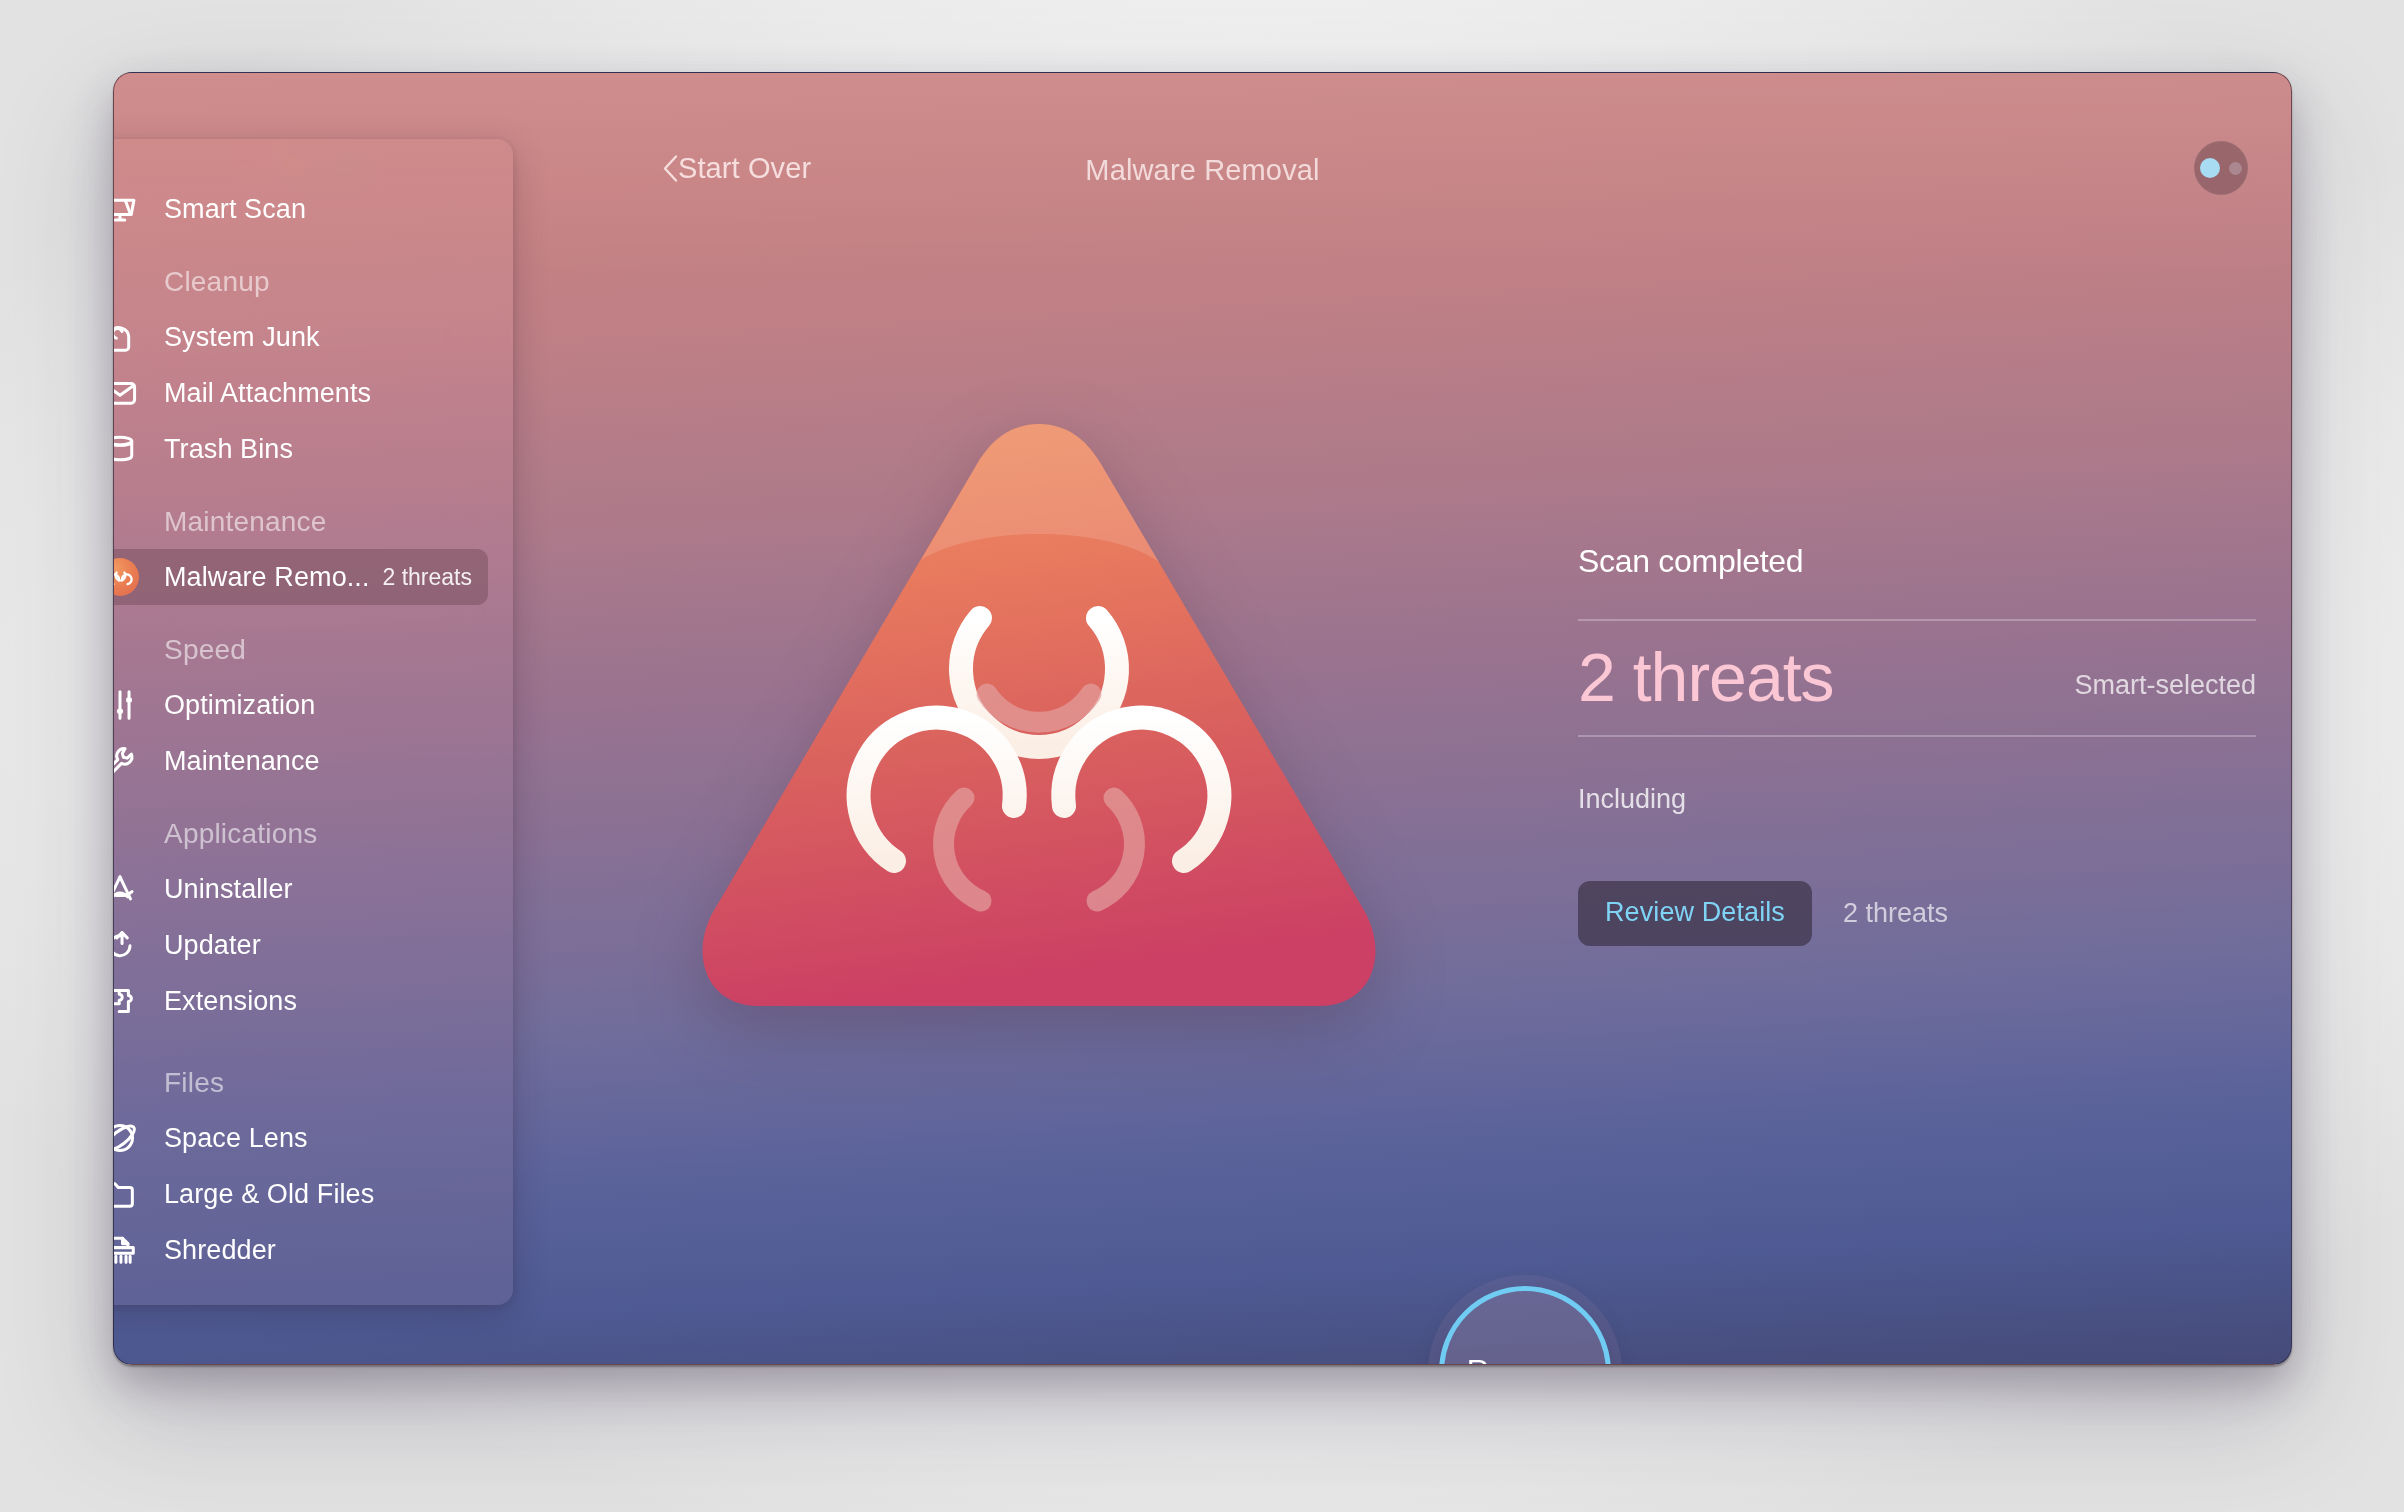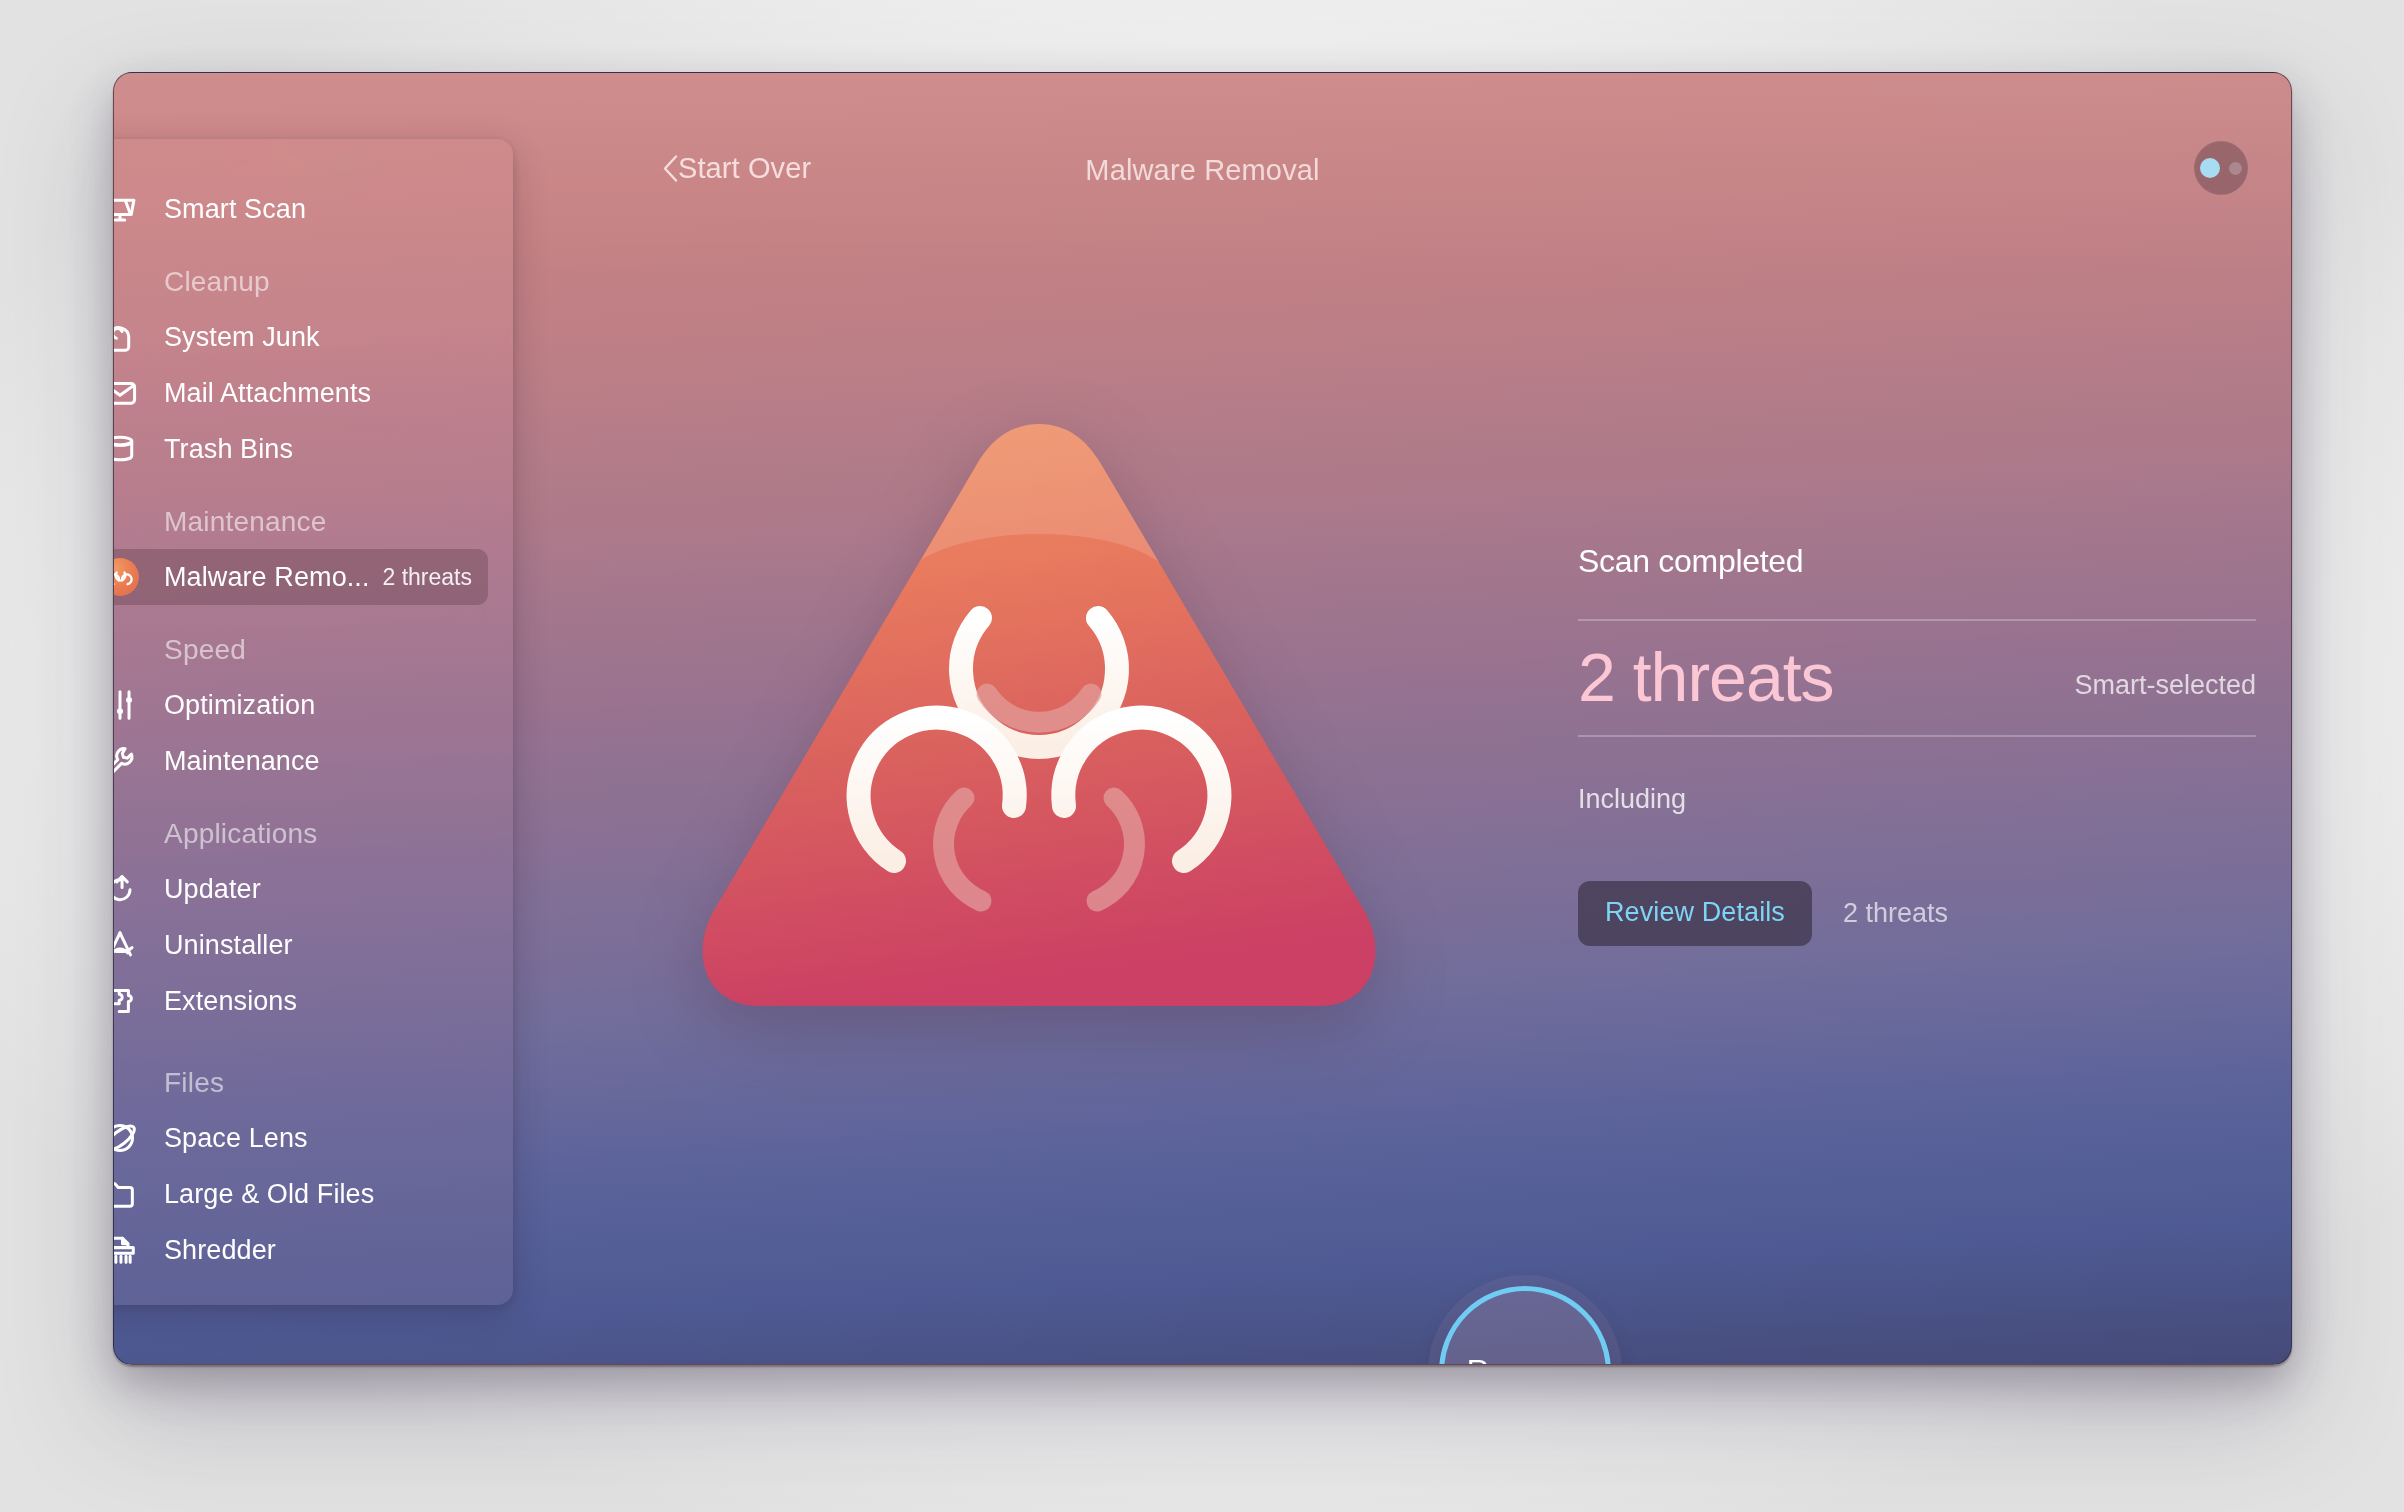--- a/index.html
+++ b/index.html
@@ -344,37 +344,37 @@
           <svg width="38" height="38" viewBox="0 0 24 24" fill="none" stroke="#ffffff" stroke-width="1.9" stroke-linecap="round" stroke-linejoin="round">
             <path d="M15.2 4.2a4.6 4.6 0 0 0-4.6 6.9L4.4 17.3a1.7 1.7 0 0 0 2.4 2.4l6.2-6.2a4.6 4.6 0 0 0 6.2-5.9l-2.6 2.6-2.5-.6-.6-2.5z"></path>
           </svg>
         </span>
         <span class="sb-label">Maintenance</span>
       </div>
       <div class="sb-section-label" style="margin-top: 29px; margin-bottom: 11px;">Applications</div>
       <div class="sb-row">
         <span class="sb-icon">
           <svg width="38" height="38" viewBox="0 0 24 24" fill="none" stroke="#ffffff" stroke-width="1.9" stroke-linecap="round" stroke-linejoin="round">
-            <path d="M13.3 6.3a6.3 6.3 0 1 0 5 6.1"></path>
-            <path d="M13.3 11V4.2"></path>
-            <path d="M10 7.5l3.3-3.3 3.3 3.3"></path>
-          </svg>
-        </span>
-        <span class="sb-label">Updater</span>
-      </div>
-      <div class="sb-row">
-        <span class="sb-icon">
-          <svg width="38" height="38" viewBox="0 0 24 24" fill="none" stroke="#ffffff" stroke-width="1.9" stroke-linecap="round" stroke-linejoin="round">
             <path d="M12 4.3 5.4 18.2"></path>
             <path d="M12 4.3l6.6 13.9"></path>
             <path d="M4.4 13.6c3.7 3.4 11.5 3.4 15.2 0"></path>
             <path d="M7.2 17c2.6-3.4 7-3.4 9.6 0"></path>
           </svg>
         </span>
         <span class="sb-label">Uninstaller</span>
+      </div>
+      <div class="sb-row">
+        <span class="sb-icon">
+          <svg width="38" height="38" viewBox="0 0 24 24" fill="none" stroke="#ffffff" stroke-width="1.9" stroke-linecap="round" stroke-linejoin="round">
+            <path d="M13.3 6.3a6.3 6.3 0 1 0 5 6.1"></path>
+            <path d="M13.3 11V4.2"></path>
+            <path d="M10 7.5l3.3-3.3 3.3 3.3"></path>
+          </svg>
+        </span>
+        <span class="sb-label">Updater</span>
       </div>
       <div class="sb-row">
         <span class="sb-icon">
           <svg width="38" height="38" viewBox="0 0 24 24" fill="none" stroke="#ffffff" stroke-width="1.9" stroke-linecap="round" stroke-linejoin="round">
             <path d="M4.5 5.3h7v2.4a1.9 1.9 0 1 1 0 3.8v2.3h-7z"></path>
             <path d="M11.5 5.3h5.8v3.2a1.9 1.9 0 1 1 0 3.8v6.4h-5.8"></path>
           </svg>
         </span>
         <span class="sb-label">Extensions</span>
       </div>

